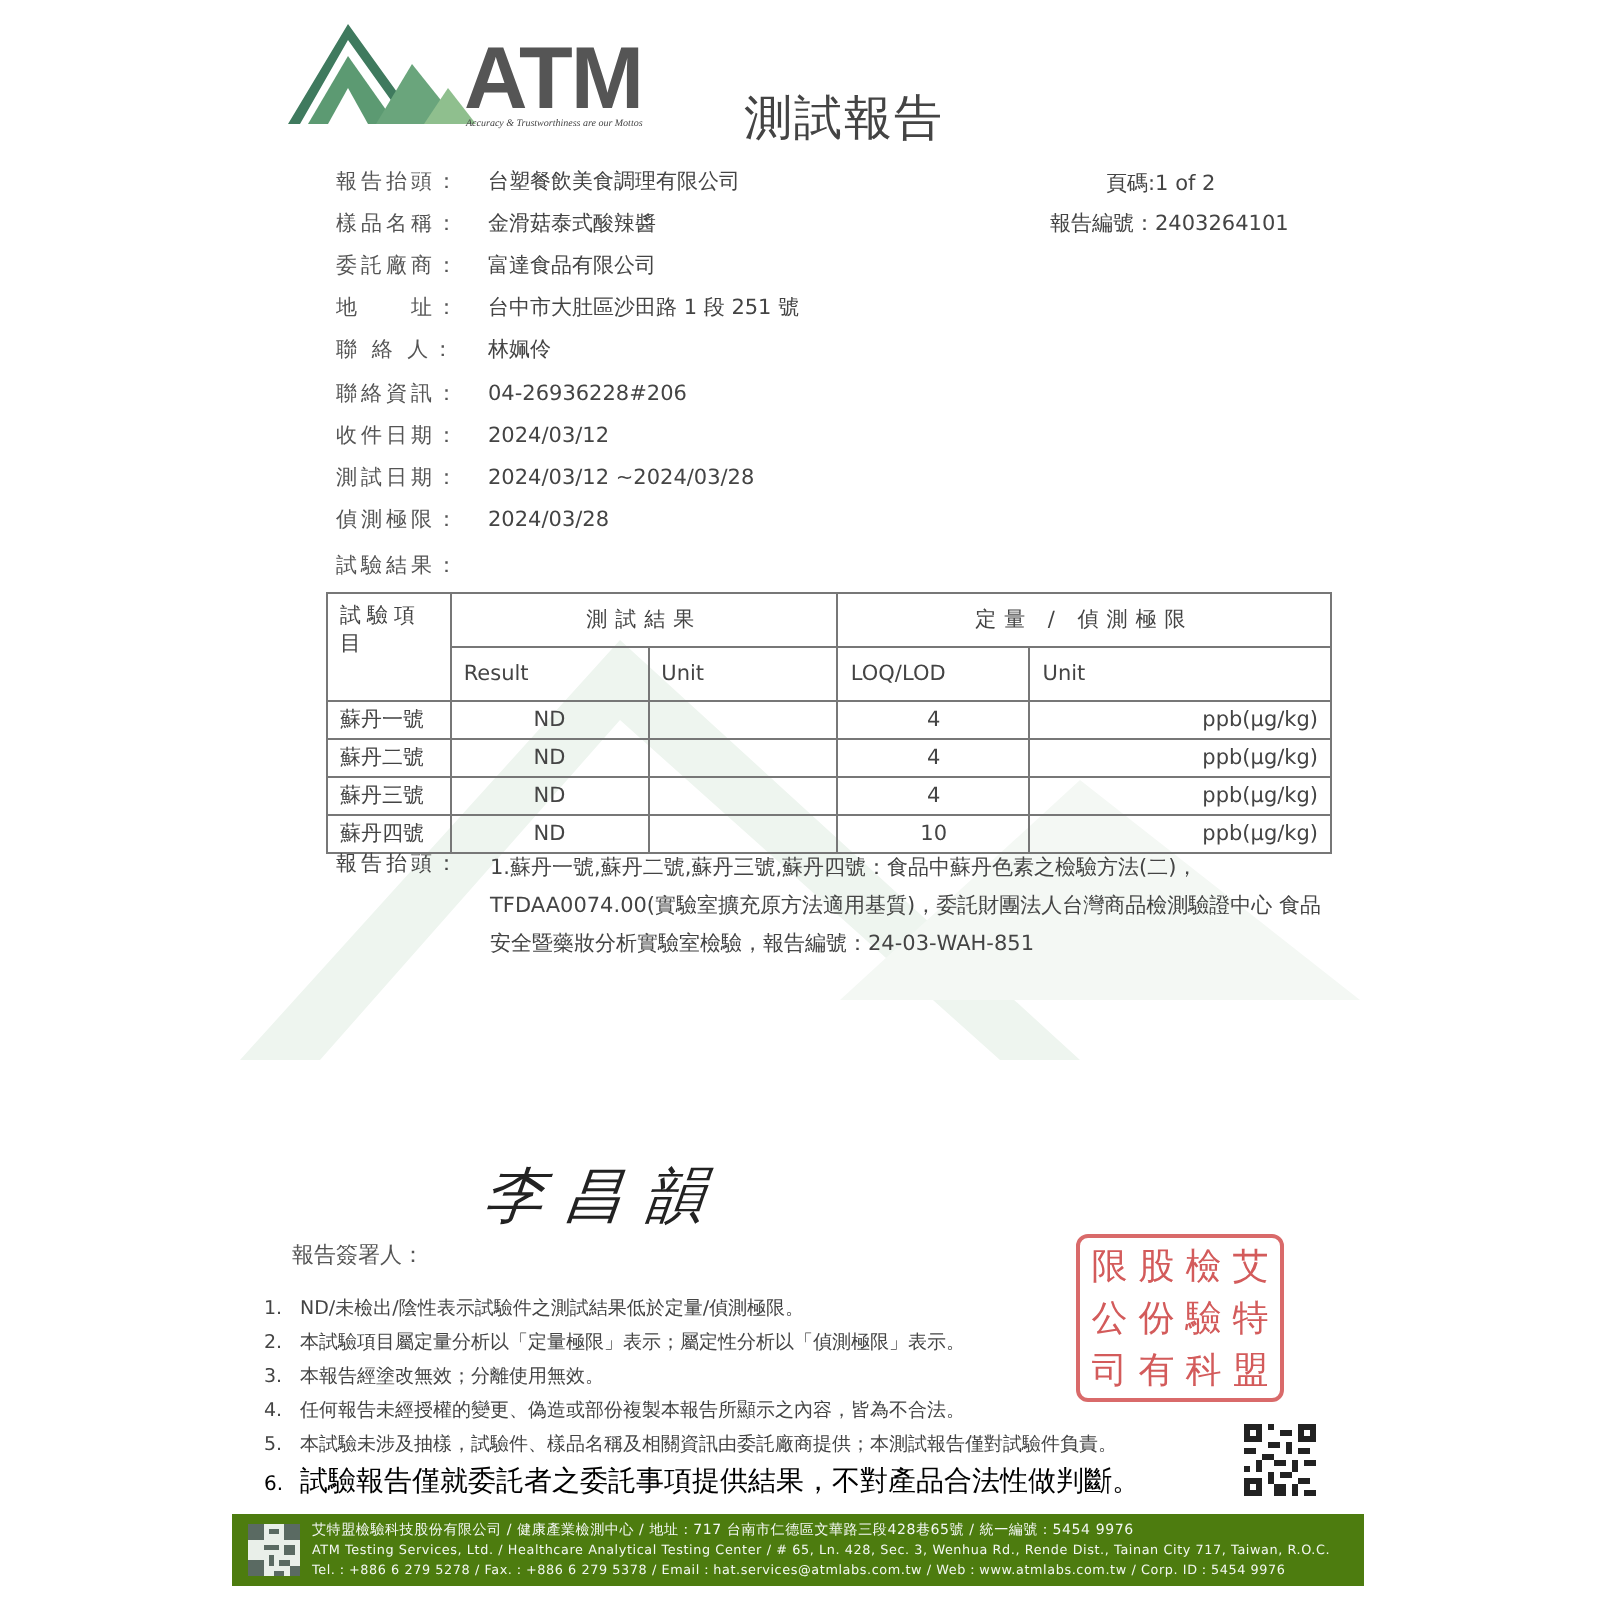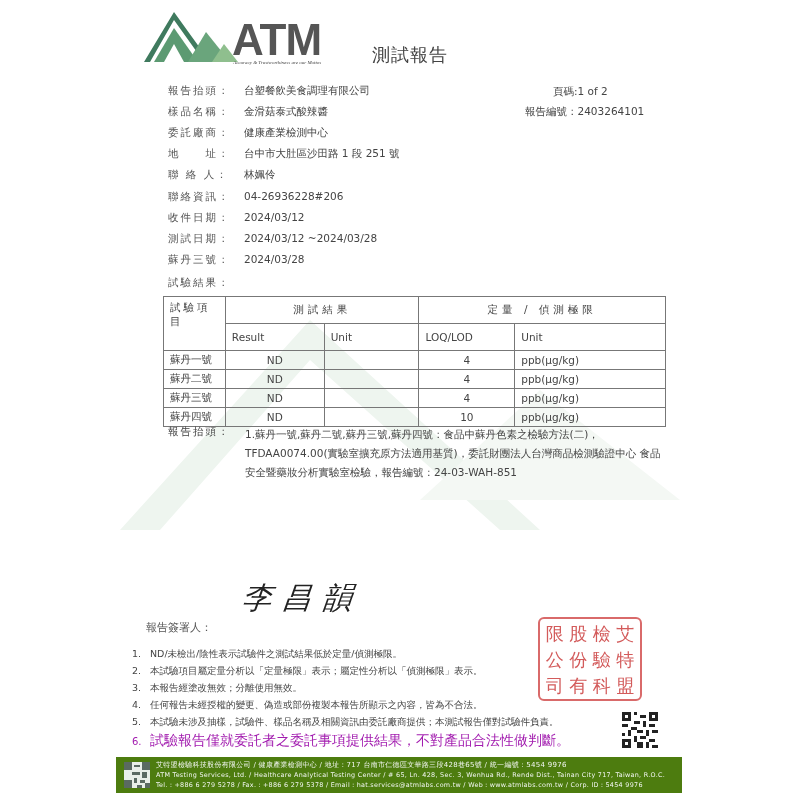--- a/index.html
+++ b/index.html
@@ -4,58 +4,58 @@
 <style>
   html, body { margin:0; padding:0; }
   body {
     width:800px; height:800px; background:#ffffff; position:relative; overflow:hidden;
     font-family:"DejaVu Sans", "Liberation Sans", sans-serif; color:#333;
   }
   .watermark { position:absolute; left:120px; top:300px; width:560px; height:280px; pointer-events:none; }
   .logo { position:absolute; left:140px; top:10px; width:200px; height:60px; }
   .logo-word { position:absolute; left:232px; top:18px; font-family:"Liberation Sans", sans-serif; font-weight:bold; font-size:44px; color:#555; letter-spacing:-1px; line-height:44px; }
   .logo-tag { position:absolute; left:233px; top:60px; font-family:"Liberation Serif", serif; font-style:italic; font-size:5px; color:#444; white-space:nowrap; }
-  .doc-title { position:absolute; left:372px; top:43px; font-size:18px; color:#444; letter-spacing:1px; }
+  .doc-title { position:absolute; left:372px; top:43px; font-size:24px; color:#444; letter-spacing:1px; }
 
   .meta-right { position:absolute; left:520px; top:85px; font-size:10.5px; color:#444; }
   .meta-right .page { position:absolute; left:33px; top:0; white-space:nowrap; }
   .meta-right .rno { position:absolute; left:5px; top:20px; white-space:nowrap; }
   .meta-right .rno span.v { }
 
   .fields { position:absolute; left:168px; top:84px; font-size:10.5px; color:#444; }
   .field { position:absolute; left:0; white-space:nowrap;text-decoration:underline; }
   .field .lbl { display:inline-block; width:66px; letter-spacing:2px; color:#555; }
   .field .val { display:inline-block; margin-left:10px; }
 
   table.results { position:absolute; left:163px; top:296px; width:503px; border-collapse:collapse; font-size:10.5px; color:#444; }
   table.results td { border:1px solid #777; padding:0 6px; height:18px; }
   table.results tr.h1 td { height:26px; }
   table.results tr.h2 td { height:26px; }
   table.results td.c { text-align:center; }
-  table.results td.r { }
+  table.results td.r { text-align:right; }
   table.results td.hd { letter-spacing:4px; text-align:center; }
   table.results td.itemhd { vertical-align:top; padding-top:4px; letter-spacing:3px; }
 
   .method { position:absolute; left:168px; top:425px; font-size:10.5px; color:#444; }
   .method .lbl { position:absolute; left:0; top:0; width:66px; letter-spacing:2px; white-space:nowrap; }
   .method .lines { position:absolute; left:77px; top:0; width:420px; line-height:19px; }
   .method .lines div { white-space:nowrap; }
 
   .signer { position:absolute; left:146px; top:620px; font-size:11px; color:#555; white-space:nowrap; }
   .signature { position:absolute; left:242px; top:578px; font-family:"DejaVu Serif", serif; font-size:30px; color:#222; letter-spacing:10px; font-style:italic; white-space:nowrap; transform:skewX(-6deg); }
 
   .seal { position:absolute; left:538px; top:617px; width:104px; height:84px; border:2px solid #d96a6a; border-radius:6px; box-sizing:border-box; }
   .seal .grid { position:absolute; left:3px; top:2px; right:3px; bottom:2px; display:grid; grid-template-columns:repeat(4, 1fr); grid-template-rows:repeat(3,1fr); }
   .seal .grid span { color:#d35b5b; font-size:18px; line-height:26px; text-align:center; font-family:"DejaVu Serif", serif; }
 
   .notes { position:absolute; left:132px; top:648px; font-size:9.5px; color:#444; }
   .note { position:absolute; left:0; white-space:nowrap; }
   .note .n { display:inline-block; width:14px; }
   .note .t { display:inline-block; margin-left:4px; }
-  .note.big { font-size:14px; color:#a21caf; }
+  .note.big { font-size:14px; color:#000000; }
   .note.big .n { font-size:10px; }
 
   .qr { position:absolute; left:622px; top:712px; width:36px; height:36px; }
 
   .footer { position:absolute; left:116px; top:757px; width:566px; height:36px; background:#4d7c0f; color:#f3f7f3; }
   .footer .fqr { position:absolute; left:8px; top:5px; width:26px; height:26px; }
   .footer .l1, .footer .l2, .footer .l3 { position:absolute; left:40px; white-space:nowrap; font-size:6.4px; letter-spacing:0.3px; }
   .footer .l1 { top:3px; font-size:7px; }
   .footer .l2 { top:14px; }
   .footer .l3 { top:24px; }
@@ -80,27 +80,27 @@
 <div class="doc-title">測試報告</div>
 
 <div class="meta-right">
   <div class="page"><span>頁碼:</span><span>1 of 2</span></div>
   <div class="rno"><span>報告編號：</span><span class="v">2403264101</span></div>
 </div>
 
 <div class="fields">
   <div class="field" style="top:0px"><span class="lbl">報告抬頭：</span><span class="val">台塑餐飲美食調理有限公司</span></div>
   <div class="field" style="top:21px"><span class="lbl">樣品名稱：</span><span class="val">金滑菇泰式酸辣醬</span></div>
-  <div class="field" style="top:42px"><span class="lbl">委託廠商：</span><span class="val">健康產業檢測中心</span></div>
+  <div class="field" style="top:42px"><span class="lbl">委託廠商：</span><span class="val">富達食品有限公司</span></div>
   <div class="field" style="top:63px"><span class="lbl">地　　址：</span><span class="val">台中市大肚區沙田路 1 段 251 號</span></div>
   <div class="field" style="top:84px"><span class="lbl">聯 絡 人：</span><span class="val">林姵伶</span></div>
   <div class="field" style="top:106px"><span class="lbl">聯絡資訊：</span><span class="val">04-26936228#206</span></div>
   <div class="field" style="top:127px"><span class="lbl">收件日期：</span><span class="val">2024/03/12</span></div>
   <div class="field" style="top:148px"><span class="lbl">測試日期：</span><span class="val">2024/03/12 ~2024/03/28</span></div>
-  <div class="field" style="top:169px"><span class="lbl">蘇丹三號：</span><span class="val">2024/03/28</span></div>
+  <div class="field" style="top:169px"><span class="lbl">偵測極限：</span><span class="val">2024/03/28</span></div>
   <div class="field" style="top:192px"><span class="lbl">試驗結果：</span><span class="val"></span></div>
 </div>
 
 <table class="results">
   <colgroup>
     <col style="width:62px">
       <col style="width:99px">
       <col style="width:95px">
       <col style="width:96px">
       <col style="width:151px">

